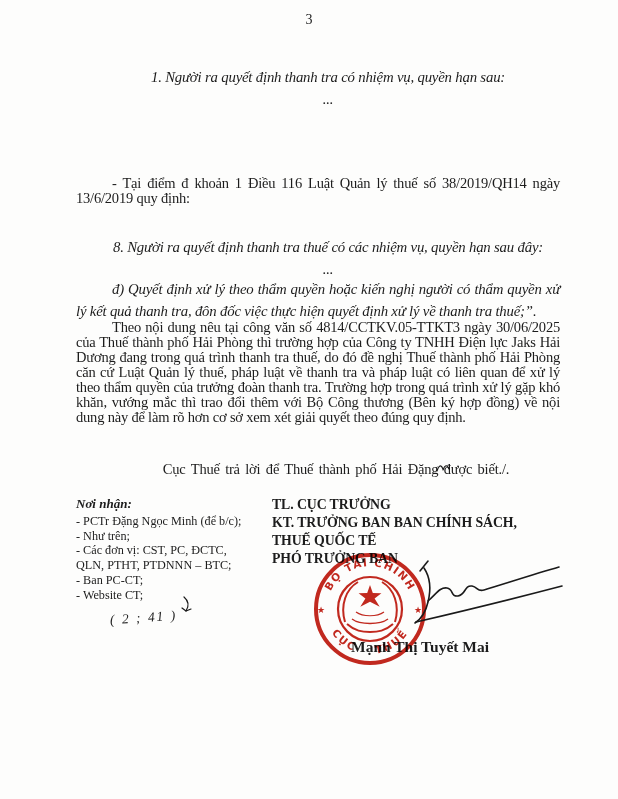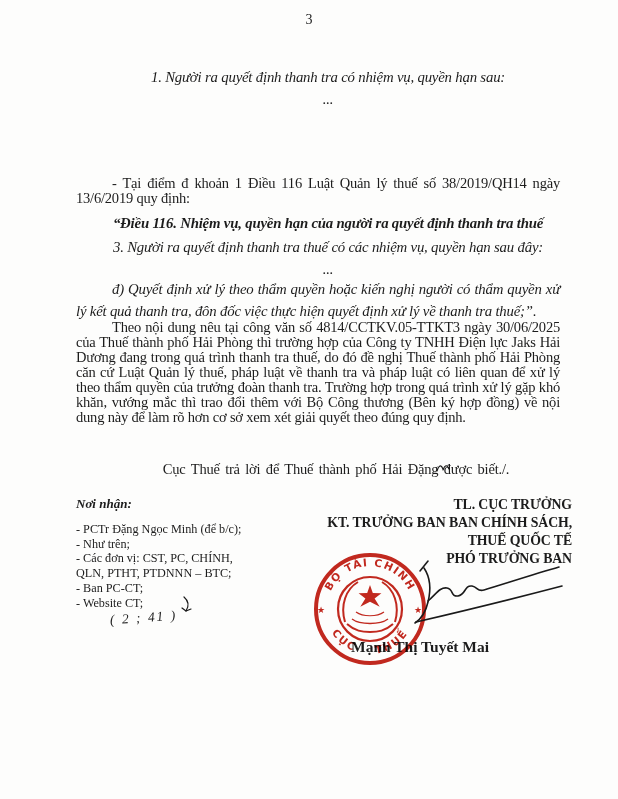--- a/index.html
+++ b/index.html
@@ -13,52 +13,51 @@
   .par{position:absolute;left:76px;width:484px;font-size:15px;text-align:justify;}
   .it{font-style:italic;}
   .bi{font-style:italic;font-weight:bold;}
   .q{line-height:22px;font-size:14.8px;letter-spacing:-0.2px;}
   .tight{line-height:15px;font-size:14.5px;letter-spacing:-0.2px;}
   .ind{text-indent:36px;}
   .ind-sm{text-indent:20px;}
   .oneline{text-align:center;white-space:nowrap;}
   .closing{word-spacing:2px;}
   .recips{position:absolute;left:76px;top:497px;width:210px;font-size:12.2px;line-height:14.8px;}
-  .recips .rlabel{font-weight:bold;font-style:italic;font-size:13px;margin-bottom:10px;}
-  .rightblock{position:absolute;left:272px;top:496px;width:300px;text-align:right;
+  .recips .rlabel{font-weight:bold;font-style:italic;font-size:13px;margin-bottom:2px;}
+  .rightblock{position:absolute;left:272px;top:496px;width:300px;text-align:left;
     font-weight:bold;font-size:13.8px;line-height:18px;letter-spacing:-0.1px;}
   .signer{position:absolute;left:320px;top:638px;width:200px;text-align:center;
     font-weight:bold;font-size:15.5px;}
   .hw-note{position:absolute;left:110px;top:610px;font-size:13.5px;font-style:italic;
     letter-spacing:2px;transform:rotate(-4deg);color:#222;}
   svg.decor{position:absolute;left:0;top:0;pointer-events:none;mix-blend-mode:multiply;}
   .stamp-text{font-family:"DejaVu Sans",sans-serif;font-weight:bold;}
 </style>
 </head>
 <body>
 
 <div class="page">
 
   <div class="pageno">3</div>
 
   <div class="par it q ind-sm oneline" style="top:66px">1. Người ra quyết định thanh tra có nhiệm vụ, quyền hạn sau:</div>
   <div class="par it q ind-sm oneline" style="top:88px">...</div>
   <div class="par tight ind" style="top:176px">- Tại điểm đ khoản 1 Điều 116 Luật Quản lý thuế số 38/2019/QH14 ngày 13/6/2019 quy định:</div>
-  <div class="par bi q ind-sm oneline" style="top:212px">“Điều 116. Nhiệm vụ, quyền hạn của người ra quyết định thanh tra thuế</div>
-  <div class="par it q ind-sm oneline" style="top:236px">3. Người ra quyết định thanh tra thuế có các nhiệm vụ, quyền hạn sau đây:</div>
+  <div class="par it q ind-sm oneline" style="top:236px">8. Người ra quyết định thanh tra thuế có các nhiệm vụ, quyền hạn sau đây:</div>
   <div class="par it q ind-sm oneline" style="top:258px">...</div>
   <div class="par it q ind" style="top:278px">đ) Quyết định xử lý theo thẩm quyền hoặc kiến nghị người có thẩm quyền xử lý kết quả thanh tra, đôn đốc việc thực hiện quyết định xử lý về thanh tra thuế;”.</div>
   <div class="par tight ind" style="top:320px">Theo nội dung nêu tại công văn số 4814/CCTKV.05-TTKT3 ngày 30/06/2025 của Thuế thành phố Hải Phòng thì trường hợp của Công ty TNHH Điện lực Jaks Hải Dương đang trong quá trình thanh tra thuế, do đó đề nghị Thuế thành phố Hải Phòng căn cứ Luật Quản lý thuế, pháp luật về thanh tra và pháp luật có liên quan để xử lý theo thẩm quyền của trưởng đoàn thanh tra. Trường hợp trong quá trình xử lý gặp khó khăn, vướng mắc thì trao đổi thêm với Bộ Công thương (Bên ký hợp đồng) về nội dung này để làm rõ hơn cơ sở xem xét giải quyết theo đúng quy định.</div>
   <div class="par tight ind oneline closing" style="top:462px">Cục Thuế trả lời để Thuế thành phố Hải Đặng được biết./.</div>
 
   <div class="recips">
     <div class="rlabel">Nơi nhận:</div>
     <div>- PCTr Đặng Ngọc Minh (để b/c);</div>
     <div>- Như trên;</div>
-    <div>- Các đơn vị: CST, PC, CHÍNH,</div>
+    <div>- Các đơn vị: CST, PC, ĐCTC,</div>
     <div>QLN, PTHT, PTDNNN – BTC;</div>
     <div>- Ban PC-CT;</div>
     <div>- Website CT;</div>
   </div>
 
   <div class="hw-note">( 2 ; 41 )</div>
 
   <div class="rightblock">
     <div>TL. CỤC TRƯỞNG</div>
     <div>KT. TRƯỞNG BAN BAN CHÍNH SÁCH,</div>

